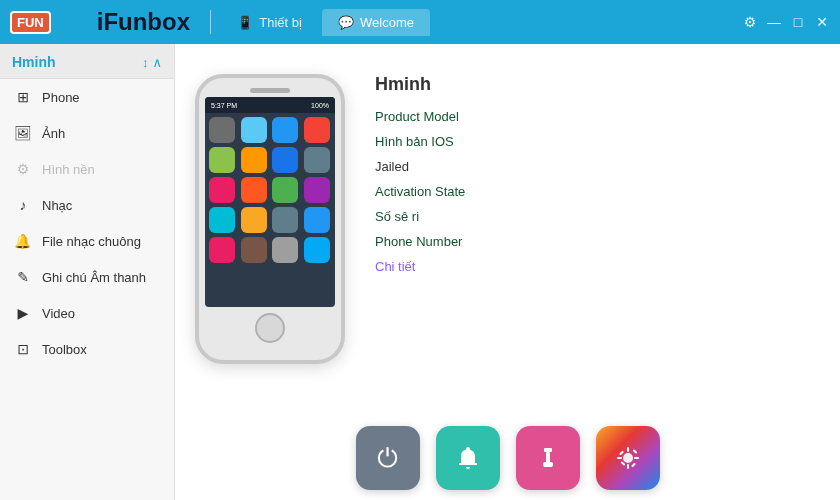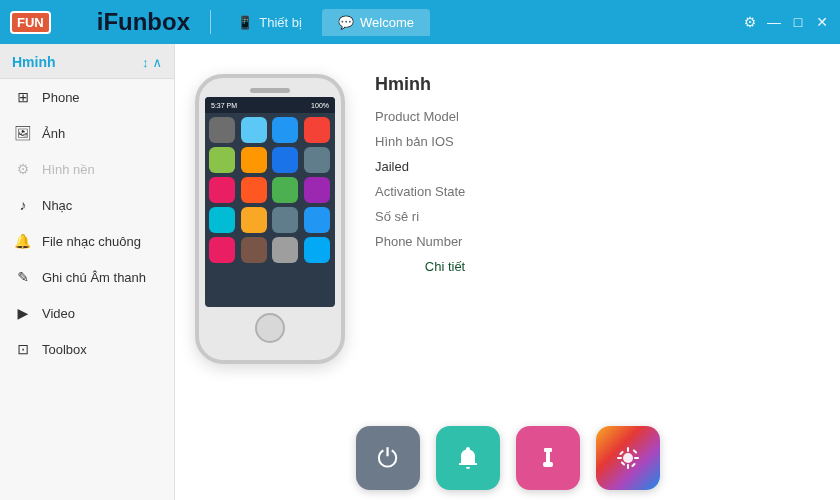--- a/index.html
+++ b/index.html
@@ -230,21 +230,21 @@
       color: #333;
       margin-bottom: 14px;
     }
     .info-row {
       display: flex;
       align-items: center;
       margin-bottom: 10px;
       font-size: 13px;
     }
     .info-label {
-      color: #737373;
+      color: #14532d;
       min-width: 140px;
     }
     .info-value {
       color: #333;
       font-weight: 500;
     }
     .storage-bar-container {
       margin-top: 16px;
     }
     .storage-bar {
@@ -421,21 +421,21 @@
         </div>
         <div class="info-row">
           <span class="info-label">Số sê ri</span>
           <span class="info-value"></span>
         </div>
         <div class="info-row">
           <span class="info-label">Phone Number</span>
           <span class="info-value"></span>
         </div>
         <div class="info-row">
-          <span class="info-label" style="color:#14532d;cursor:pointer;text-align:center;">Chi tiết</span>
+          <span class="info-label" style="color:#8b5cf6;cursor:pointer;">Chi tiết</span>
         </div>
 
       </div>
     </div>
 
     <div class="action-buttons">
       <button class="action-btn btn-power" title="Power">⏻</button>
       <button class="action-btn btn-bell" title="Notifications" style="font-size:24px;">
         <svg width="28" height="28" viewBox="0 0 28 28" fill="white">
           <path d="M14 3a2 2 0 0 0-2 2v.5A7 7 0 0 0 7 12.5V19H5v2h18v-2h-2v-6.5a7 7 0 0 0-5-6.7V5a2 2 0 0 0-2-2zm0 22a2 2 0 0 0 2-2h-4a2 2 0 0 0 2 2z"></path>

